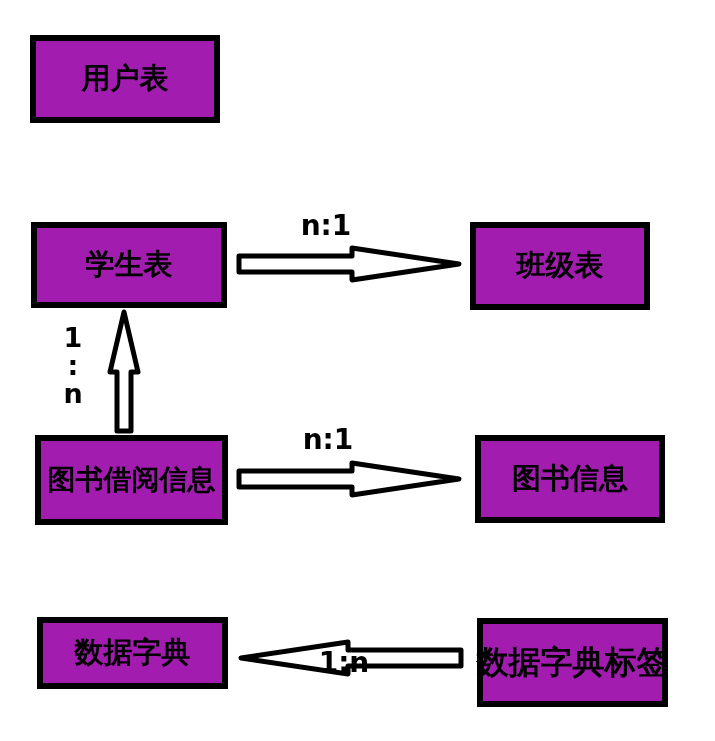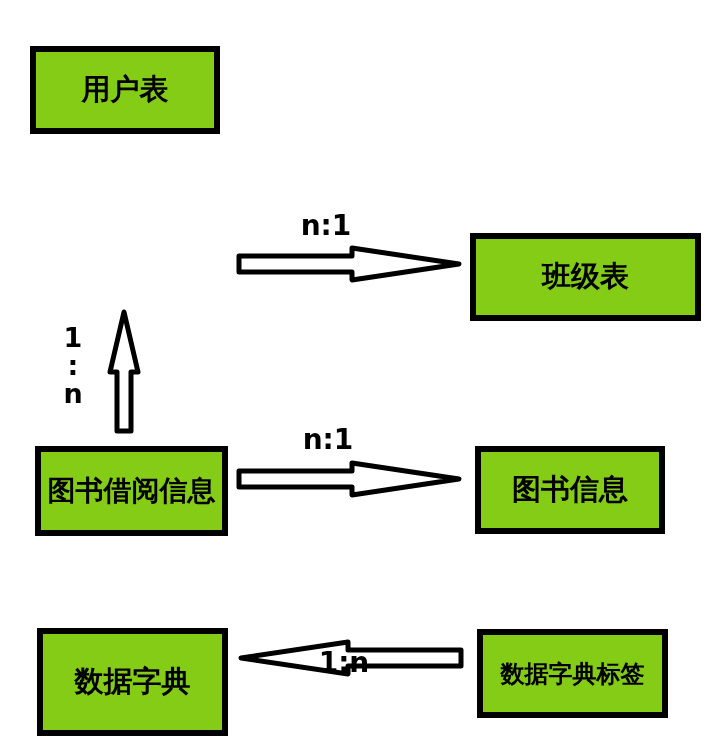--- a/index.html
+++ b/index.html
@@ -13,38 +13,37 @@
     height: 741px;
     background: #ffffff;
     font-family: "DejaVu Sans", sans-serif;
     color: #000000;
     overflow: hidden;
   }
   .node {
     position: absolute;
     box-sizing: border-box;
     border: 6px solid #000000;
-    background: #84cc16;
+    background: #a21caf;
     display: flex;
     align-items: center;
     justify-content: center;
     font-weight: bold;
     font-size: 29px;
     white-space: nowrap;
     letter-spacing: 0px;
-    margin-top: 11px;
   }
   .node span { display: inline-block; }
   #node-user    { left: 30px;  top: 35px;  width: 190px; height: 88px; }
   #node-student { left: 31px;  top: 222px; width: 196px; height: 86px; }
-  #node-class   { left: 470px; top: 222px; width: 231px; height: 88px; }
+  #node-class   { left: 470px; top: 222px; width: 180px; height: 88px; }
   #node-borrow  { left: 35px;  top: 435px; width: 193px; height: 90px; font-size: 28px; }
   #node-book    { left: 475px; top: 435px; width: 190px; height: 88px; }
-  #node-dict    { left: 37px;  top: 617px; width: 191px; height: 108px; }
-  #node-tag     { left: 477px; top: 618px; width: 191px; height: 89px; font-size: 24px; }
+  #node-dict    { left: 37px;  top: 617px; width: 191px; height: 72px; }
+  #node-tag     { left: 477px; top: 618px; width: 191px; height: 89px; font-size: 32px; }
 
   .arrow {
     position: absolute;
     overflow: visible;
   }
   #arrow-student-class { left: 236px; top: 243px; }
   #arrow-borrow-book   { left: 236px; top: 458px; }
   #arrow-tag-dict      { left: 236px; top: 637px; }
   #arrow-borrow-student{ left: 105px; top: 309px; }
   .arrow path {
@@ -76,20 +75,23 @@
 </style>
 </head>
 <body>
 
 <div class="stage">
 
   <div class="node" id="node-user">
     <span>用户表</span>
   </div>
 
+  <div class="node" id="node-student">
+    <span>学生表</span>
+  </div>
 
   <div class="node" id="node-class">
     <span>班级表</span>
   </div>
 
   <div class="node" id="node-book">
     <span>图书信息</span>
   </div>
 
   <div class="node" id="node-borrow">

